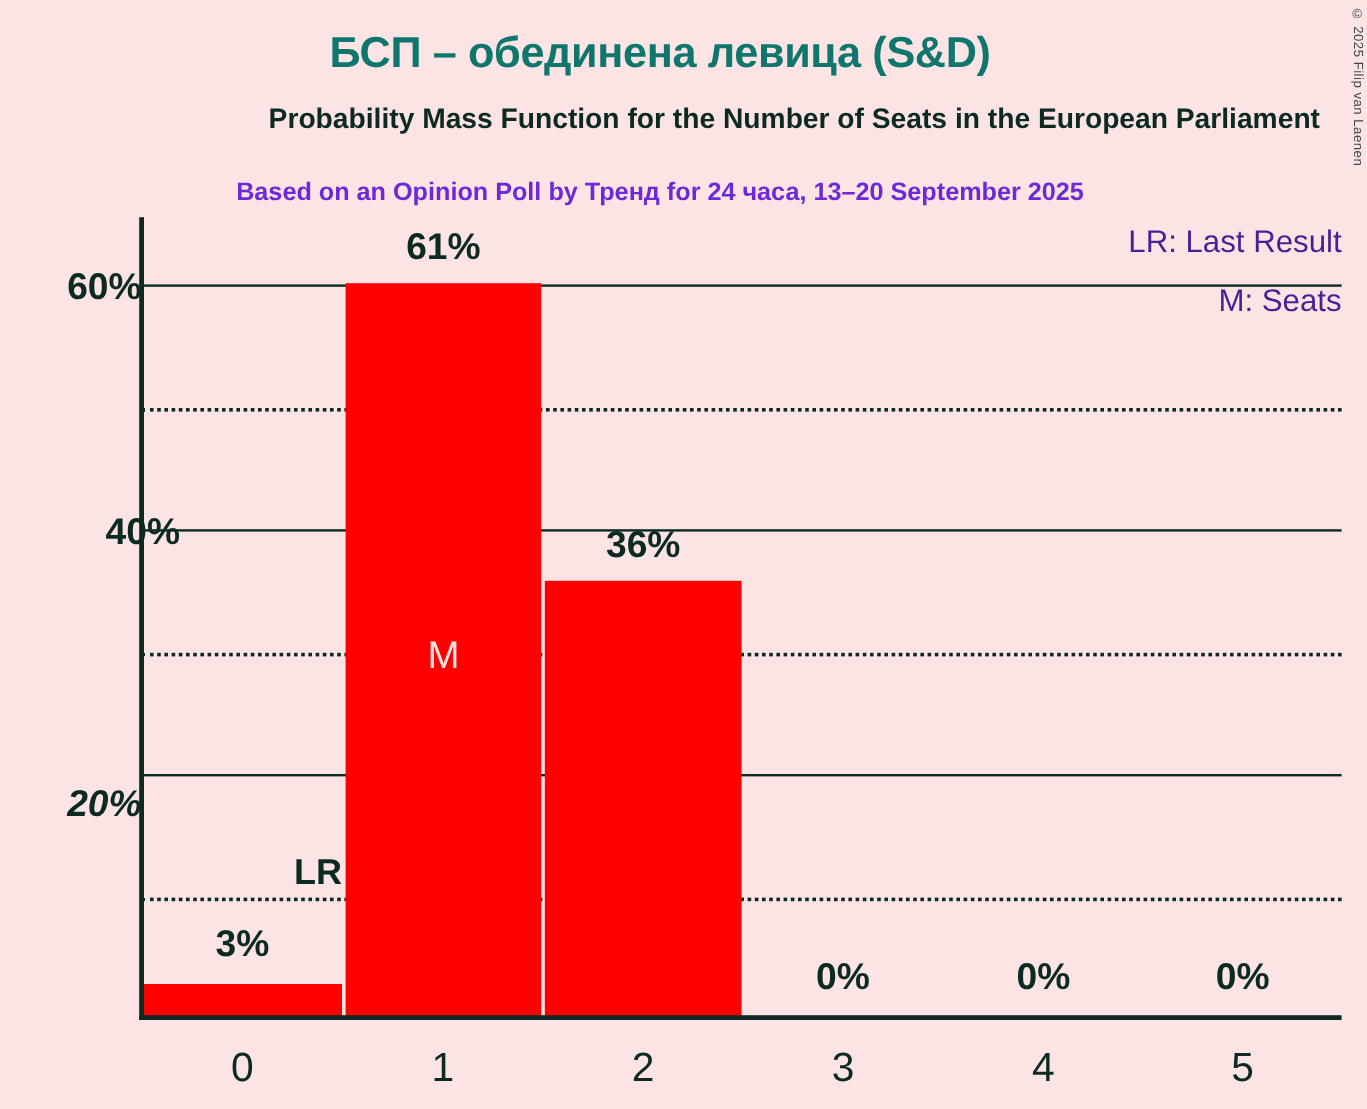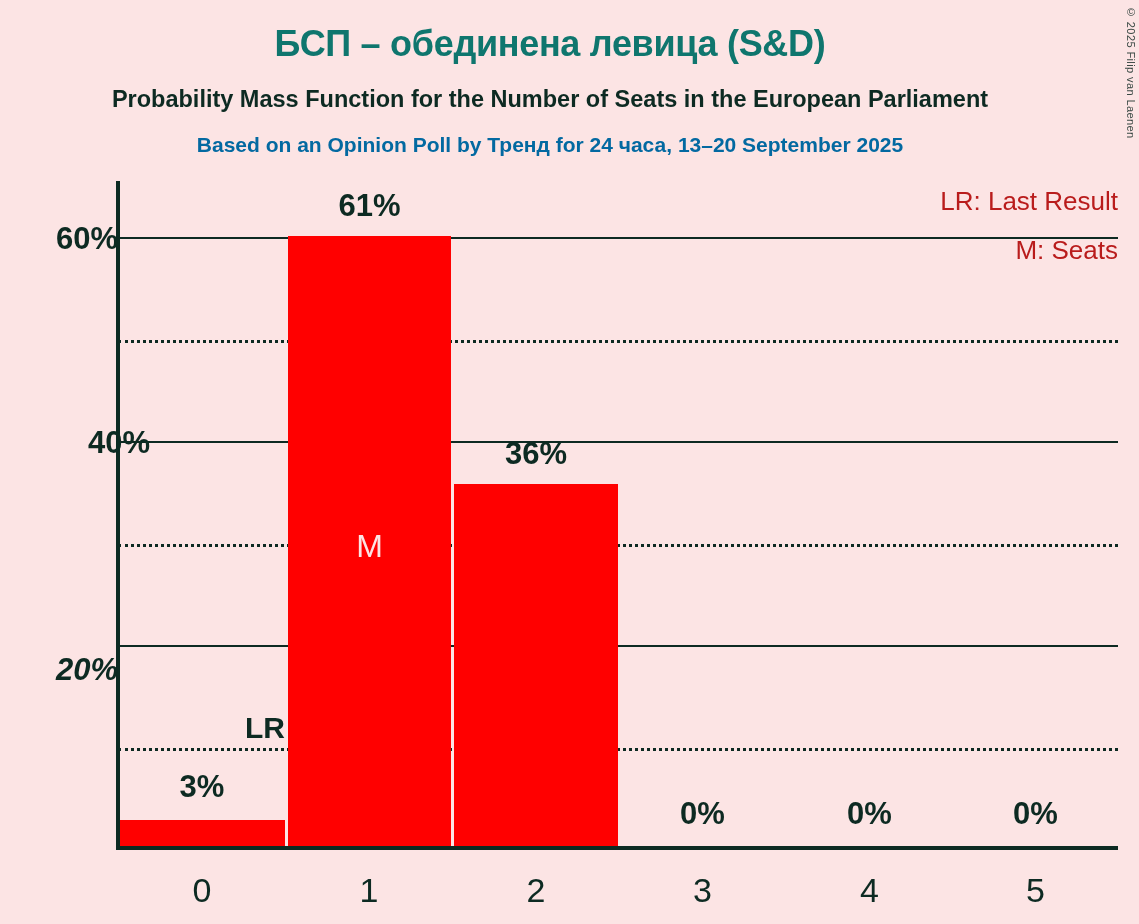--- a/index.html
+++ b/index.html
@@ -33,28 +33,29 @@
     line-height: 1.0;
     color: #0f766e;
   }
   .chart-subtitle {
     font-size: 23.5px;
     font-weight: bold;
     margin: 0;
     padding-top: 26px;
     line-height: 1.0;
     color: #0d2a22;
+    text-align: right;
   }
   .chart-subsubtitle {
     font-size: 21px;
     font-weight: bold;
-    margin: 0;
+    margin: 16px;
     padding-top: 22px;
     line-height: 1.0;
-    color: #0369a1;
+    color: #6d28d9;
   }
 
   
   .copyright {
     position: absolute;
     right: 2px;
     top: 6px;
     font-size: 11px;
     color: #3b4a45;
     writing-mode: vertical-rl;
@@ -132,21 +133,21 @@
     line-height: 1;
     color: #fce4e4;
   }
 
   .legend-line {
     position: absolute;
     right: 21px;
     font-size: 26px;
     line-height: 1;
     white-space: nowrap;
-    color: #b91c1c;
+    color: #4c1d95;
   }
 </style>
 </head>
 <body>
 
 <div class="title-block">
   <h1 class="chart-title">БСП – обединена левица (S&amp;D)</h1>
   <div class="chart-subtitle">Probability Mass Function for the Number of Seats in the European Parliament</div>
   <div class="chart-subsubtitle">Based on an Opinion Poll by Тренд for 24 часа, 13–20 September 2025</div>
 </div>

